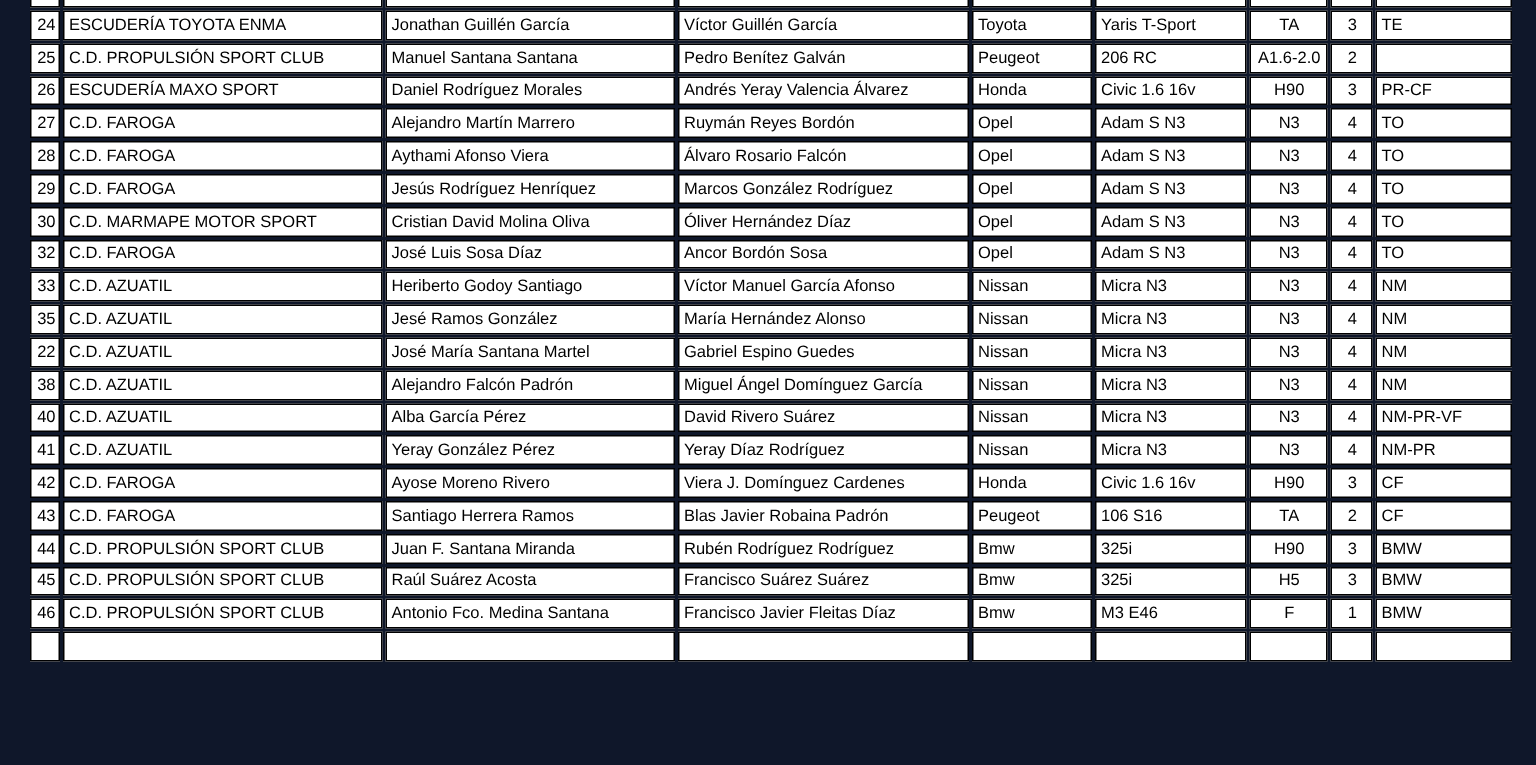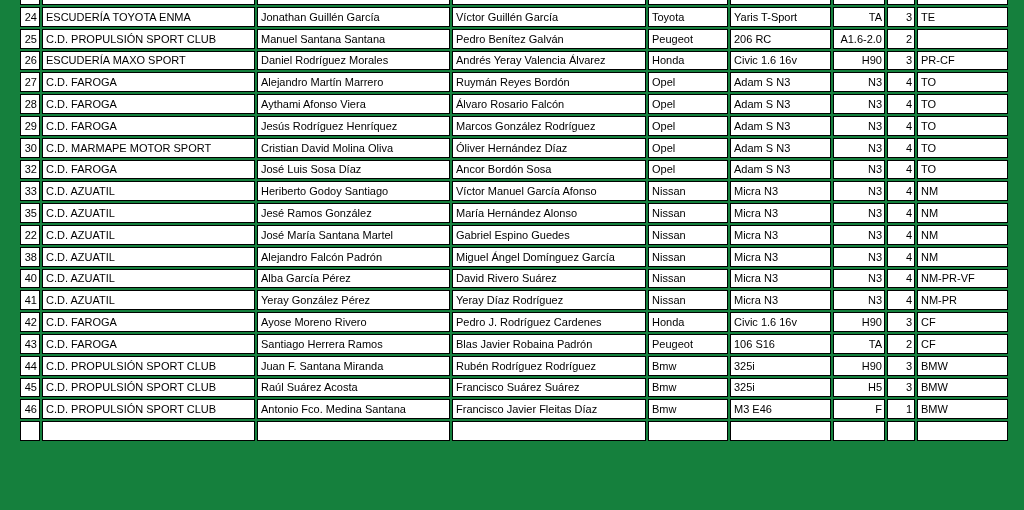--- a/index.html
+++ b/index.html
@@ -1,20 +1,20 @@
 <!DOCTYPE html>
 <html><head>
 <meta charset="utf-8">
 <style>
   html, body { margin: 0; padding: 0; background: #ffffff; }
   .screen {
     position: relative;
     width: 1024px;
     height: 510px;
-    background: #15803d;
+    background: #0f172a;
     overflow: hidden;
     font-family: "Liberation Sans", sans-serif;
   }
   table.entry-list {
     position: absolute;
     left: 18px;
     top: -16.8px;
     width: 992px;
     border-collapse: separate;
     border-spacing: 2px;
@@ -27,21 +27,21 @@
     border: 1px solid #000000;
     height: 19.8px;
     padding: 0 2px 0 3px;
     overflow: hidden;
     white-space: nowrap;
     vertical-align: middle;
     background: #ffffff;
   }
   td.al-left   { text-align: left; }
   td.al-right  { text-align: right; padding-right: 2px; }
-  td.al-center { text-align: right; padding: 0; }
+  td.al-center { text-align: center; padding: 0; }
 </style>
 </head>
 <body>
 
 <div class="screen">
   <table class="entry-list">
     <colgroup>
       <col style="width:20px">
       <col style="width:213px">
       <col style="width:193px">
@@ -215,21 +215,21 @@
           <td class="al-left">Nissan</td>
           <td class="al-left">Micra N3</td>
           <td class="al-center">N3</td>
           <td class="al-center">4</td>
           <td class="al-left">NM-PR</td>
         </tr>
         <tr>
           <td class="al-right">42</td>
           <td class="al-left">C.D. FAROGA</td>
           <td class="al-left">Ayose Moreno Rivero</td>
-          <td class="al-left">Pedro J. Rodríguez Cardenes</td>
+          <td class="al-left">Viera J. Domínguez Cardenes</td>
           <td class="al-left">Honda</td>
           <td class="al-left">Civic 1.6 16v</td>
           <td class="al-center">H90</td>
           <td class="al-center">3</td>
           <td class="al-left">CF</td>
         </tr>
         <tr>
           <td class="al-right">43</td>
           <td class="al-left">C.D. FAROGA</td>
           <td class="al-left">Santiago Herrera Ramos</td>

